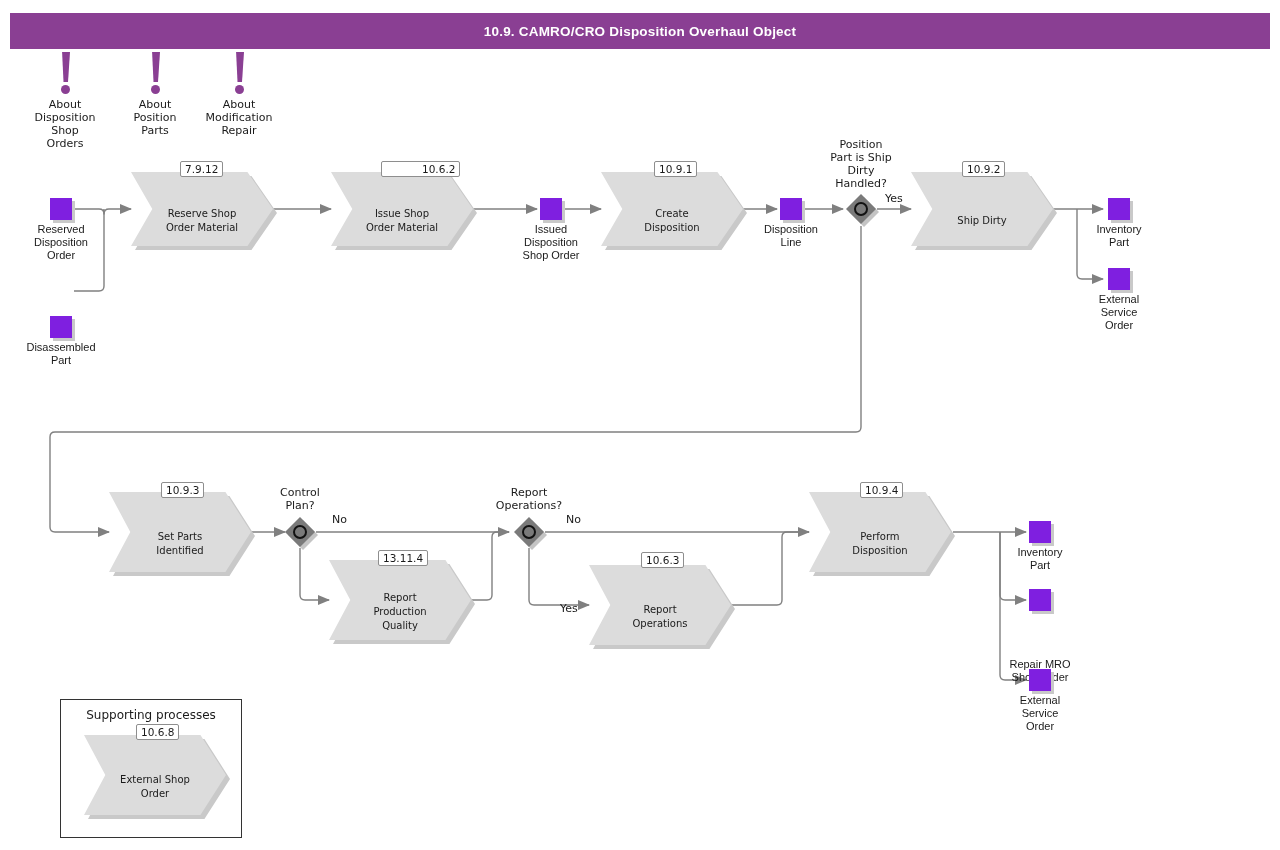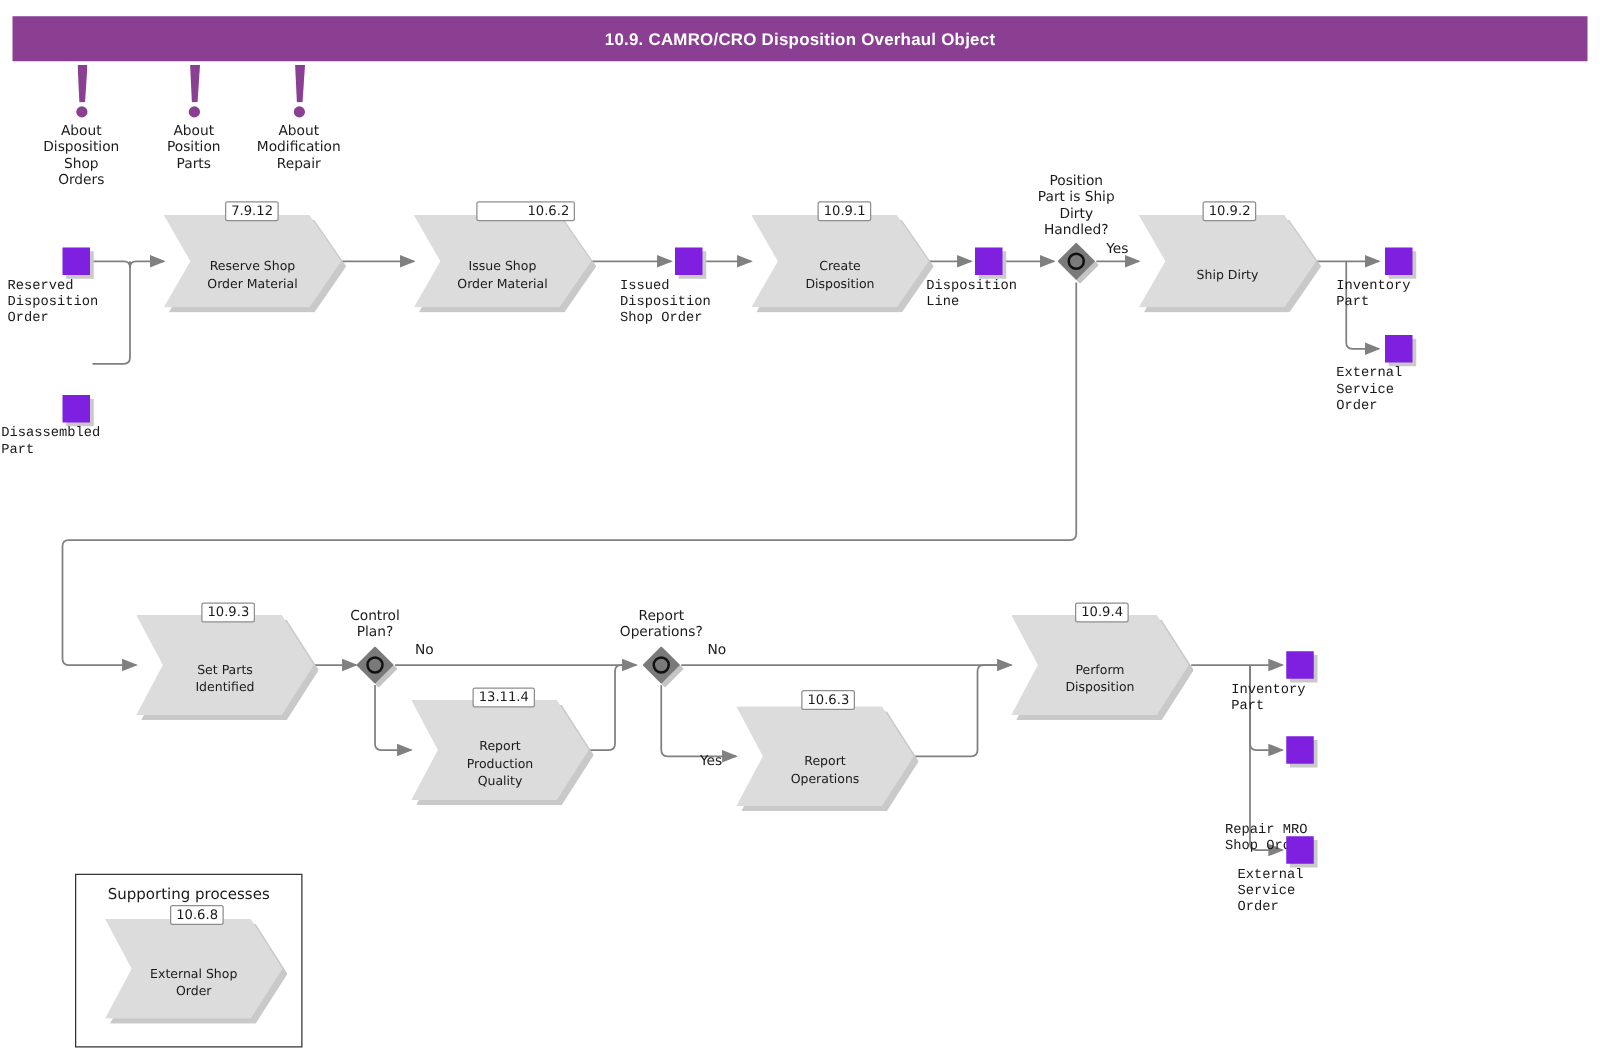--- a/index.html
+++ b/index.html
@@ -117,26 +117,26 @@
     transform: translate(3px, 3px);
   }
   .dataobj .sq-body {
     background: #7f1fe0;
   }
   .dataobj .do-label {
     position: absolute;
     left: 50%;
     top: 25px;
     transform: translateX(-50%);
-    text-align: left;
+    text-align: center;
     color: #1a1a1a;
     font-size: 11px;
     line-height: 13px;
     white-space: pre-line;
-    font-family: Liberation Mono, monospace;
+    font-family: Liberation Sans, sans-serif;
   }
 
   
   .gateway {
     position: absolute;
     width: 30px;
     height: 30px;
   }
   .gateway .gw-shadow,
   .gateway .gw-body {

